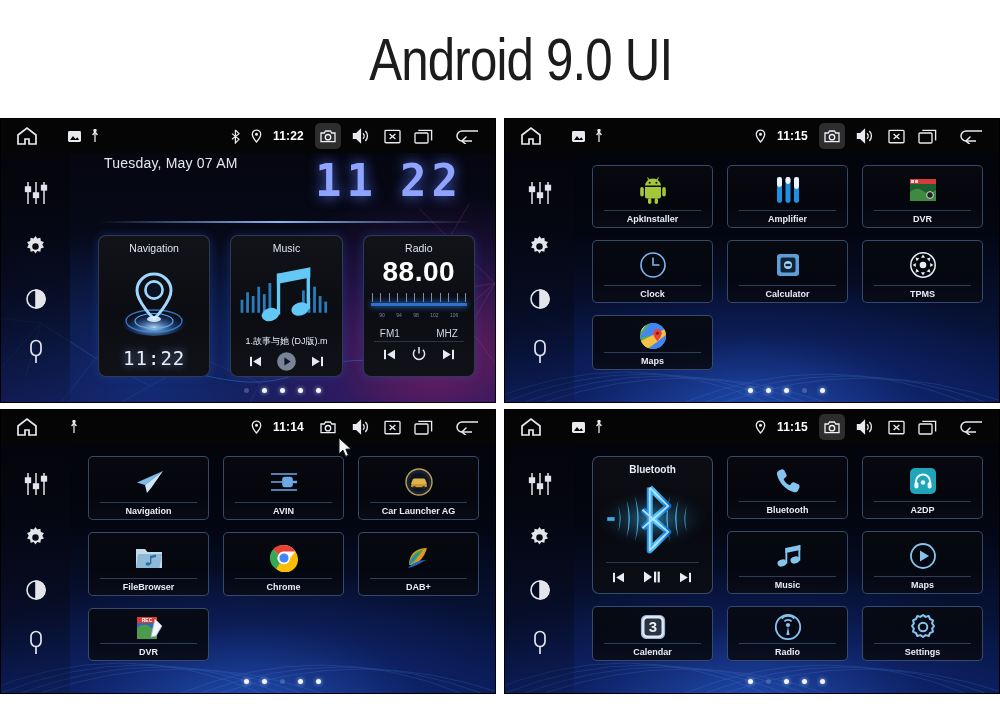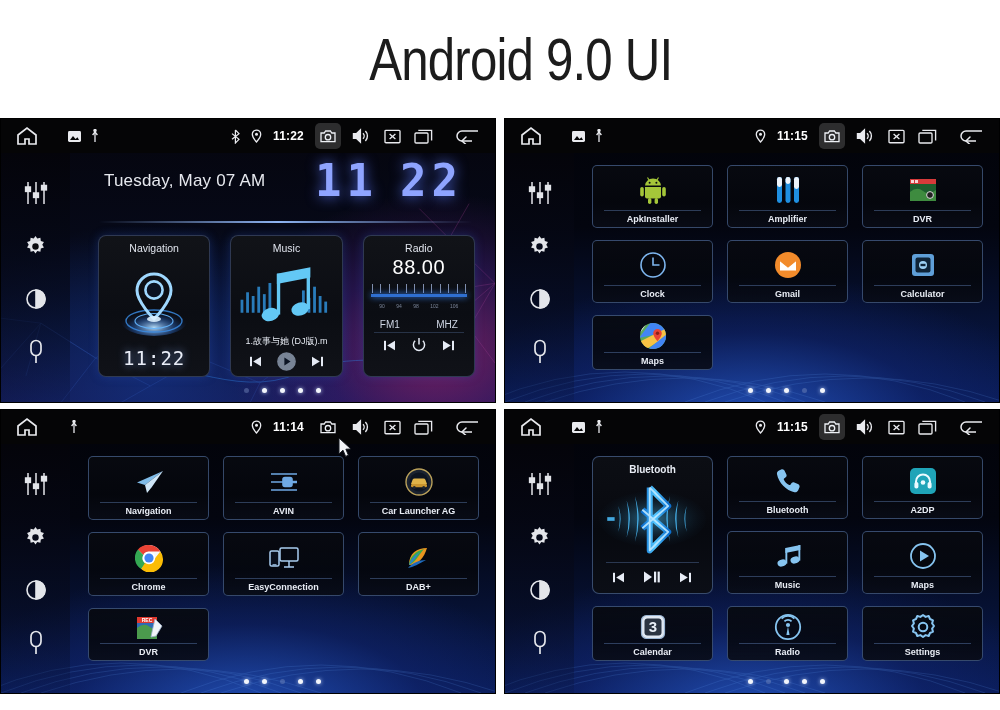--- a/index.html
+++ b/index.html
@@ -97,22 +97,22 @@
   }
   .rail.dark { background: linear-gradient(180deg, rgba(4,4,10,.96) 0%, rgba(6,10,28,.75) 55%, rgba(10,22,66,.25) 100%); }
   .rail-ico { width: 30px; height: 30px; color: #e3e5ea; display:flex; align-items:center; justify-content:center; }
 
   
   .content { position:absolute; left:69px; right:0; top:34px; bottom:0; z-index:4; }
 
   
   .clockrow { position:relative; height: 66px; }
   .datetxt {
-    position:absolute; left: 34px; top: 18px;
-    color:#e6e8ee; font-size: 17px; letter-spacing:.2px;
+    position:absolute; left: 34px; top: 2px;
+    color:#e6e8ee; font-size: 14px; letter-spacing:.2px;
   }
   .bigclock {
     position:absolute; right: 32px; top: 2px;
     display:flex; align-items:flex-end; gap: 22px;
   }
   .seg {
     font-family: "DejaVu Sans Mono", monospace;
     font-size: 44px; font-weight: 700;
     color:#8fa4ff; letter-spacing: 5px;
     text-shadow: 0 0 14px rgba(90,120,255,.85);
@@ -141,21 +141,21 @@
     color:#e9edf7; font-size: 19px; letter-spacing: 1px;
     text-shadow: 0 0 8px rgba(140,180,255,.8);
     padding-bottom: 2px;
   }
   .w-track {
     color:#e6eaf2; font-size: 9px; width: 100%;
     text-align:center; white-space:nowrap; overflow:hidden; text-overflow:clip;
   }
   .w-ctrls { display:flex; align-items:center; justify-content:center; gap: 16px; padding-top: 4px; color:#e5eaf4; }
   .w-ctrls svg { display:block; }
-  .w-freq { color:#ffffff; font-size: 20px; font-weight: 400; letter-spacing:.5px; margin-top: -1px; }
+  .w-freq { color:#ffffff; font-size: 28px; font-weight: 700; letter-spacing:.5px; margin-top: -1px; }
   .tuner { width: 100%; height: 34px; position:relative; margin: 3px 0 2px 0; }
   .tuner .bar { position:absolute; left:3px; right:3px; top:12px; height:3px; background:#2f6fd0; box-shadow:0 0 6px #3d8bff;}
   .tuner .ticks { position:absolute; left:4px; right:4px; top:2px; height:9px; display:flex; justify-content:space-between; }
   .tuner .ticks i { width:1px; height:9px; background:rgba(190,210,255,.65); display:block; }
   .tuner .nums { position:absolute; left:6px; right:6px; top:21px; display:flex; justify-content:space-around; color:rgba(190,205,235,.6); font-size:5px; }
   .fmrow { display:flex; justify-content:space-around; width:100%; color:#cfd6e4; font-size:10px; padding: 1px 0 2px; gap: 12px; }
 
   
   .appgrid {
     position:absolute; left: 18px; right: 16px; top: 12px; bottom: 32px;
@@ -650,44 +650,53 @@
         <div class="tile">
           <div class="ic">
             <svg width="28" height="28" viewBox="0 0 28 28" fill="none" stroke="#7eb6ef" stroke-width="1.6">
               <circle cx="14" cy="14" r="12"></circle>
                 <path d="M14 6.5 V14 H20.5"></path>
             </svg>
           </div>
           <div class="lbl">Clock</div>
         </div>
 
-        <div class="tile">
-          <div class="ic">
-            <svg width="28" height="28" viewBox="0 0 28 28">
-              <circle cx="14" cy="14" r="13" fill="#f28b2b"></circle>
-              <path d="M6 9.5 L14 16 L22 9.5 V19.5 H6 Z" fill="#fff"></path>
-              <path d="M6 9.5 L14 16 L22 9.5" fill="none" stroke="#f28b2b" stroke-width="1.2"></path>
-            </svg>
-          </div>
-          <div class="lbl">Gmail</div>
-        </div>
 
 
         <div class="tile">
           <div class="ic">
             <svg width="28" height="28" viewBox="0 0 28 28">
               <rect x="3" y="3" width="22" height="22" rx="3" fill="#5f9fd8"></rect>
               <rect x="6.5" y="6.5" width="15" height="15" rx="2" fill="#0f2438"></rect>
               <circle cx="14" cy="14" r="4" fill="#9ed2f5"></circle>
               <rect x="11.5" y="12.8" width="5" height="2.4" fill="#0f2438"></rect>
             </svg>
           </div>
           <div class="lbl">Calculator</div>
         </div>
 
+        <div class="tile">
+          <div class="ic">
+            <svg width="28" height="28" viewBox="0 0 28 28" fill="none" stroke="#e8eef8" stroke-width="1.5">
+              <circle cx="14" cy="14" r="12.2"></circle>
+              <g fill="#e8eef8" stroke="none">
+                <circle cx="14" cy="14" r="3.3"></circle>
+                <path d="M14 3.6 l2 3.2 h-4 Z"></path>
+                  <path d="M14 24.4 l-2-3.2 h4 Z"></path>
+                <path d="M3.6 14 l3.2-2 v4 Z"></path>
+                  <path d="M24.4 14 l-3.2 2 v-4 Z"></path>
+                <path d="M6.6 6.6 l3.8 .8 -2.8 2.8 Z"></path>
+                  <path d="M21.4 21.4 l-3.8-.8 2.8-2.8 Z"></path>
+                <path d="M21.4 6.6 l-.8 3.8 -2.8-2.8 Z"></path>
+                  <path d="M6.6 21.4 l.8-3.8 2.8 2.8 Z"></path>
+              </g>
+            </svg>
+          </div>
+          <div class="lbl">TPMS</div>
+        </div>
 
         <div class="tile">
           <div class="ic">
             <svg width="28" height="28" viewBox="0 0 28 28">
               <defs>
                   <clipPath id="mapsclip">
                     <circle cx="14" cy="14" r="13"></circle>
                   </clipPath>
                 </defs>
               <g clip-path="url(#mapsclip)">
@@ -854,48 +863,50 @@
               <circle cx="14" cy="14" r="9.5" fill="#0d1420"></circle>
               <path d="M6 16 h16 l-1.6-4.2 a2.2 2.2 0 0 0-2-1.4 h-8.8 a2.2 2.2 0 0 0-2 1.4 Z" fill="#e0b349"></path>
               <rect x="6" y="16" width="16" height="3.2" rx="1.2" fill="#c9952f"></rect>
               <circle cx="9.3" cy="19.4" r="1.5" fill="#20262f"></circle>
                 <circle cx="18.7" cy="19.4" r="1.5" fill="#20262f"></circle>
             </svg>
           </div>
           <div class="lbl">Car Launcher AG</div>
         </div>
 
+        <div class="tile">
+          <div class="ic">
+            <svg width="30" height="26" viewBox="0 0 30 26">
+              <path d="M2 4 H11 L13.5 7 H28 V23 H2 Z" fill="#c6dbea"></path>
+              <path d="M4 9 H28 L25.5 23 H2 Z" fill="#8fb9d8"></path>
+              <g fill="#2f6da8">
+                  <ellipse cx="14" cy="19" rx="2.4" ry="1.8"></ellipse>
+                  <rect x="16" y="11" width="1.4" height="8"></rect>
+                  <path d="M16 11 L22 9.6 V12 L16 13.4 Z"></path>
+                </g>
+            </svg>
+          </div>
+          <div class="lbl">FileBrowser</div>
+        </div>
 
         <div class="tile">
           <div class="ic">
             <svg width="28" height="28" viewBox="0 0 28 28">
               <circle cx="14" cy="14" r="13" fill="#f7f7f7"></circle>
               <path d="M14 1 a13 13 0 0 1 11.3 6.6 H14 a6.4 6.4 0 0 0-5.6 3.3 L2.9 5.6 A13 13 0 0 1 14 1 Z" fill="#EA4335"></path>
               <path d="M2.9 5.6 l5.5 5.3 A6.4 6.4 0 0 0 11 20.1 L6.2 25.1 A13 13 0 0 1 2.9 5.6 Z" fill="#34A853"></path>
               <path d="M25.3 7.6 A13 13 0 0 1 6.2 25.1 l5.6-9.1 a6.4 6.4 0 0 0 8.4-2.1 Z" fill="#FBBC05"></path>
               <circle cx="14" cy="14" r="6.2" fill="#fff"></circle>
                 <circle cx="14" cy="14" r="4.6" fill="#4285F4"></circle>
             </svg>
           </div>
           <div class="lbl">Chrome</div>
         </div>
 
 
-        <div class="tile">
-          <div class="ic">
-            <svg width="32" height="24" viewBox="0 0 32 24" fill="none" stroke="#a9cdf0" stroke-width="1.5">
-              <rect x="12" y="2" width="18" height="13" rx="1.5"></rect>
-                <path d="M16 21 H26"></path>
-                <path d="M21 15 V21"></path>
-              <rect x="2" y="5" width="9" height="15" rx="1.6" fill="#0a101d"></rect>
-              <path d="M4.5 18.8 H8.5" stroke-width="1.1"></path>
-            </svg>
-          </div>
-          <div class="lbl">EasyConnection</div>
-        </div>
 
         <div class="tile">
           <div class="ic">
             <svg width="28" height="26" viewBox="0 0 28 26">
               <path d="M4 20 C4 8 12 3 22 3 C19 13 13 20 4 20 Z" fill="#e8951f"></path>
               <path d="M4 20 C5 11 11 6 19 4 C13 11 11 17 4 20 Z" fill="#3ea94a"></path>
               <path d="M4 20 C6 14 10 10 15 7 C10 13 8 17 4 20 Z" fill="#2b7fd4"></path>
               <path d="M3 23 C7 18 14 15 21 15 C14 19 8 22 3 23 Z" fill="#1f6bbd"></path>
             </svg>
           </div>

